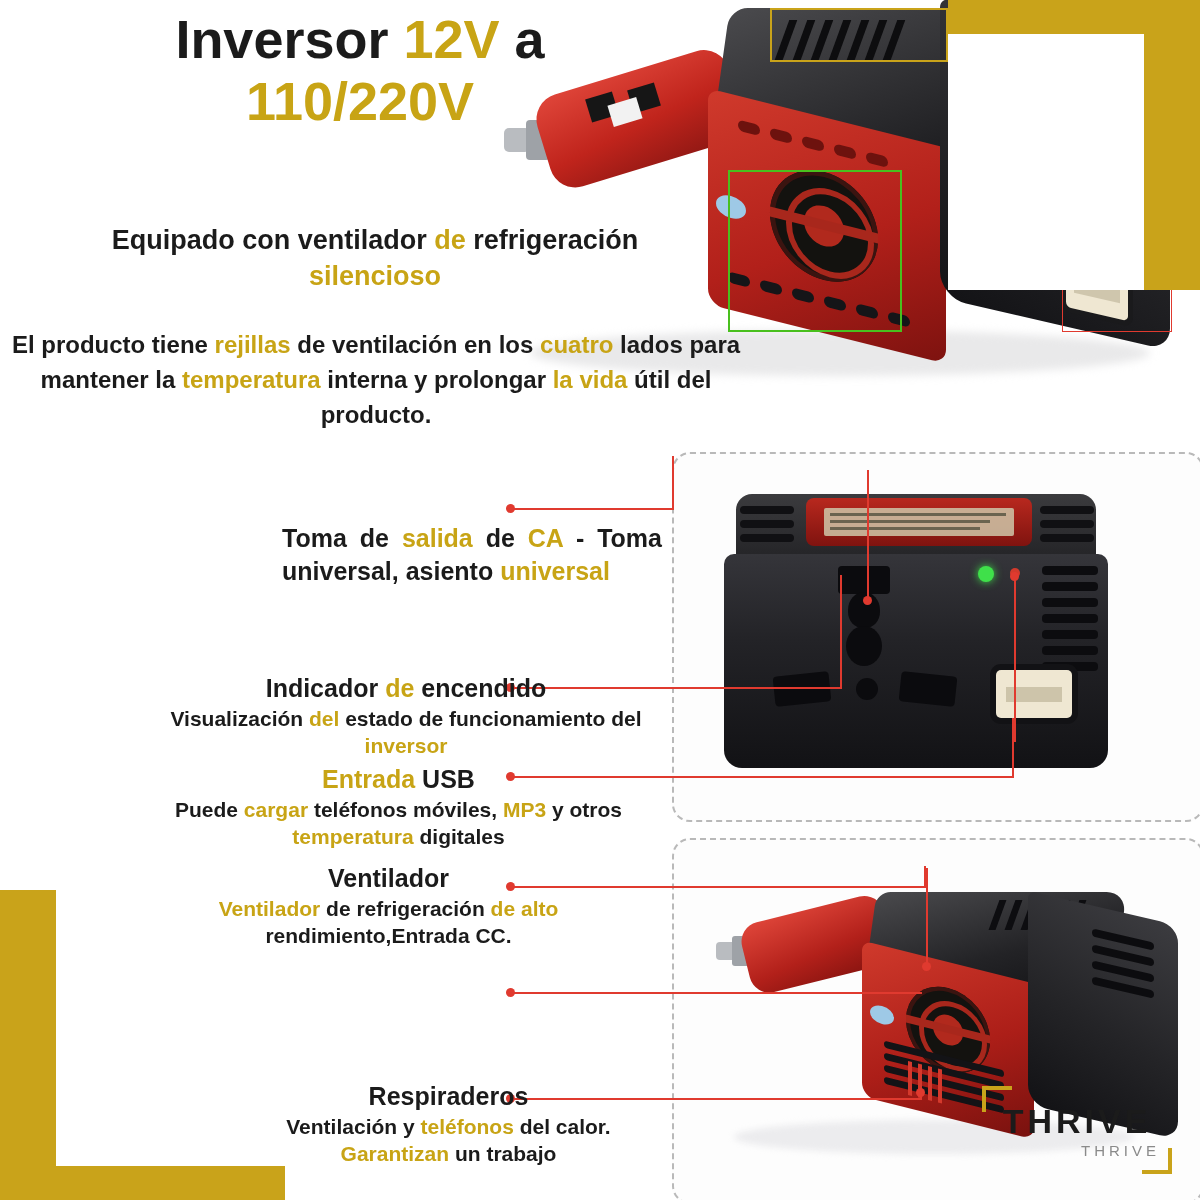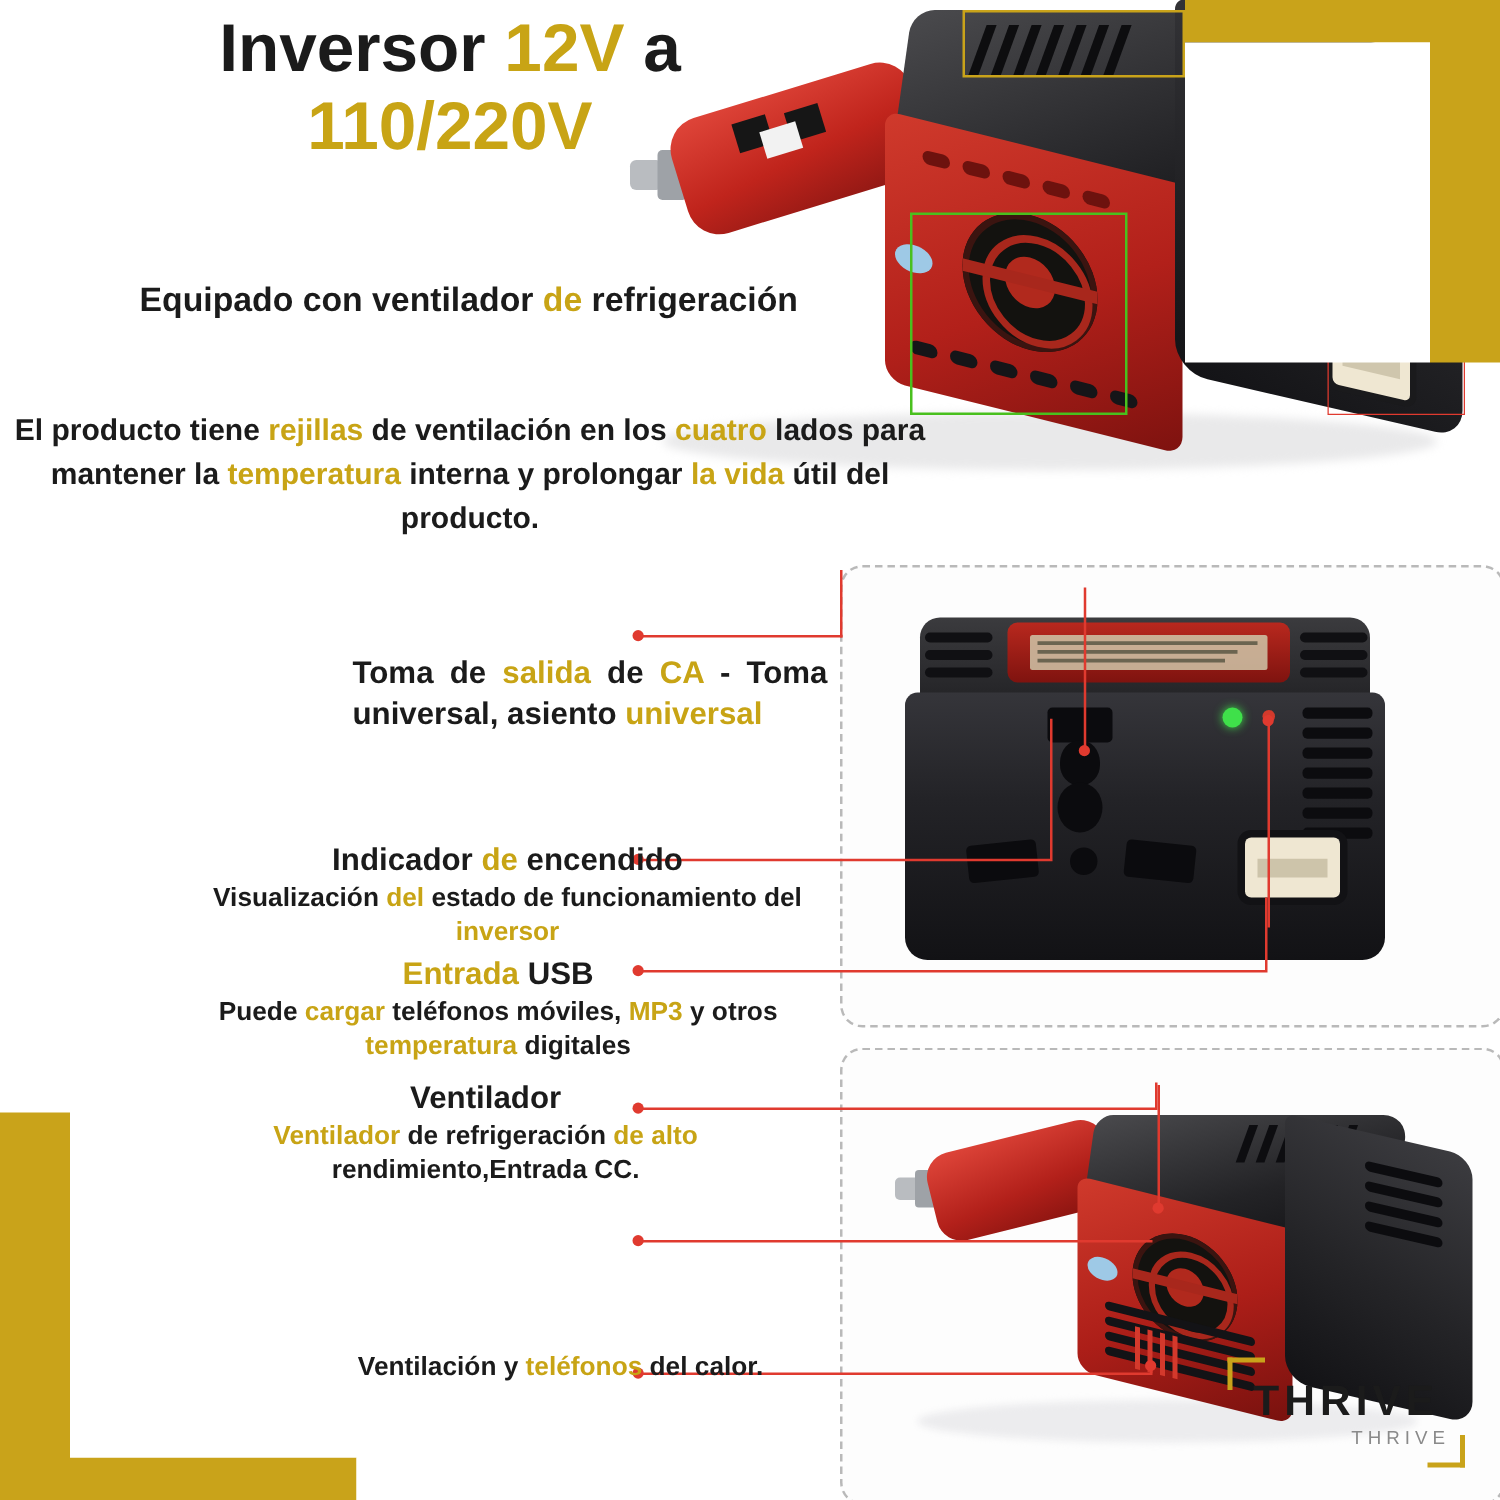--- a/index.html
+++ b/index.html
@@ -188,20 +188,21 @@
 
 <div class="title">
   <div>
     <span class="dark">Inversor </span><span class="gold">12V</span><span class="dark"> a</span>
   </div>
   <div class="gold">110/220V</div>
 </div>
 
 <div class="subtitle-1">
   <span class="dark">Equipado con ventilador </span><span class="gold">de</span><span class="dark"> refrigeración</span>
+  <div class="gold">silencioso</div>
 </div>
 
 <div class="para-1">
   <span class="dark">El producto tiene </span><span class="gold">rejillas</span><span class="dark"> de ventilación en los </span><span class="gold">cuatro</span><span class="dark"> lados para mantener la </span><span class="gold">temperatura</span><span class="dark"> interna y prolongar </span><span class="gold">la vida</span><span class="dark"> útil del producto.</span>
 </div>
 
 <div class="panel panel-mid">
 
   <div style="position:absolute;left:36px;top:34px;width:420px;height:290px;">
 
@@ -371,22 +372,28 @@
   </div>
   <div class="sub">
     <span class="gold">Ventilador</span><span class="dark"> de refrigeración </span><span class="gold">de alto</span><span class="dark"> rendimiento,Entrada CC.</span>
   </div>
 </div>
 
 <div class="ann ann-5">
 </div>
 
 <div class="ann ann-6">
+  <div class="head">
+    <span class="dark">Respiraderos</span>
+  </div>
   <div class="sub">
     <span class="dark">Ventilación y </span><span class="gold">teléfonos</span><span class="dark"> del calor.</span>
+    <div>
+      <span class="gold">Garantizan</span><span class="dark"> un trabajo</span>
+    </div>
   </div>
 </div>
 
 <div class="logo">
   <div class="l-tl"></div>
     <div class="l-tl2"></div>
   <div class="l-br"></div>
     <div class="l-br2"></div>
   <div class="l-main">THRIVE</div>
   <div class="l-sub">THRIVE</div>

